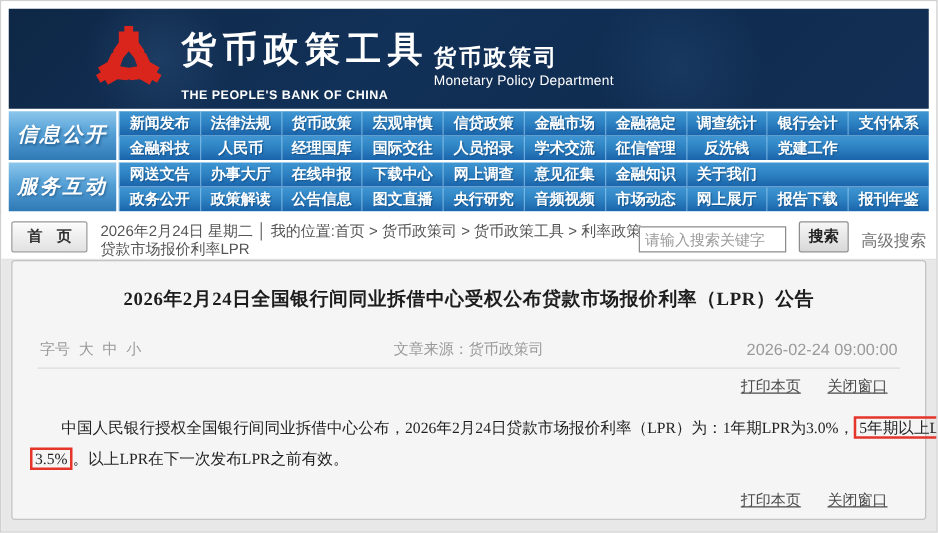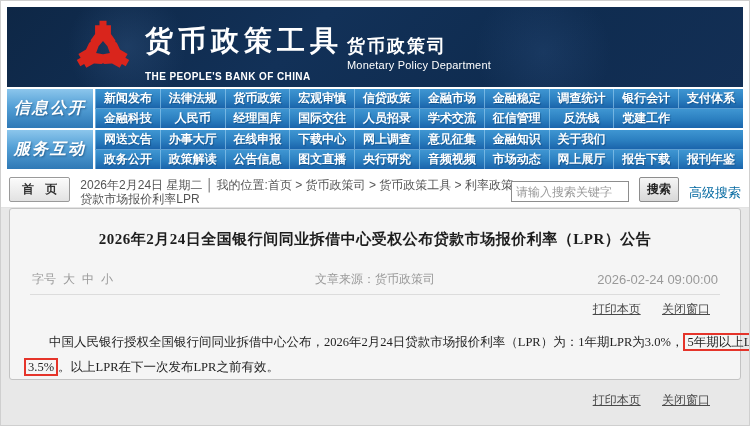--- a/index.html
+++ b/index.html
@@ -75,26 +75,26 @@
     width:118px; height:21px; border:1px solid #8d8d8d; font-size:12px; color:#555;
     padding:0 4px; background:#fff; font-family:"Liberation Sans","DejaVu Sans",sans-serif;
   }
   .search-input::placeholder { color:#9a9a9a; }
   .search-btn {
     margin-left:10px; font-size:12px; font-weight:bold; color:#222;
     background:linear-gradient(180deg,#f6f6f6,#d8d8d8); border:1px solid #8d8d8d;
     border-radius:2px; padding:3px 7px; cursor:pointer;
     font-family:"Liberation Sans","DejaVu Sans",sans-serif;
   }
-  .adv-search { margin-left:10px; font-size:13px; color:#0369a1; text-decoration:none; cursor:pointer; }
+  .adv-search { margin-left:10px; font-size:13px; color:#737373; text-decoration:none; cursor:pointer; }
 
   
   .page-area { background:#e8e8e8; height:219px; padding:0; }
   .panel {
-    margin:0 8px; height:172px; background:#f5f5f5;
+    margin:0 8px; height:208px; background:#f5f5f5;
     border:1px solid #c3c3c3; border-radius:3px; position:relative;
   }
   .art-title {
     text-align:center; font-family:"Liberation Serif","DejaVu Serif",serif;
     font-weight:bold; font-size:15px; color:#1d1d1d; padding:21px 30px 0 30px; letter-spacing:.5px;
   }
   .meta {
     display:flex; align-items:center; font-size:12px; color:#999;
     margin:22px 22px 0 22px; position:relative;
   }

